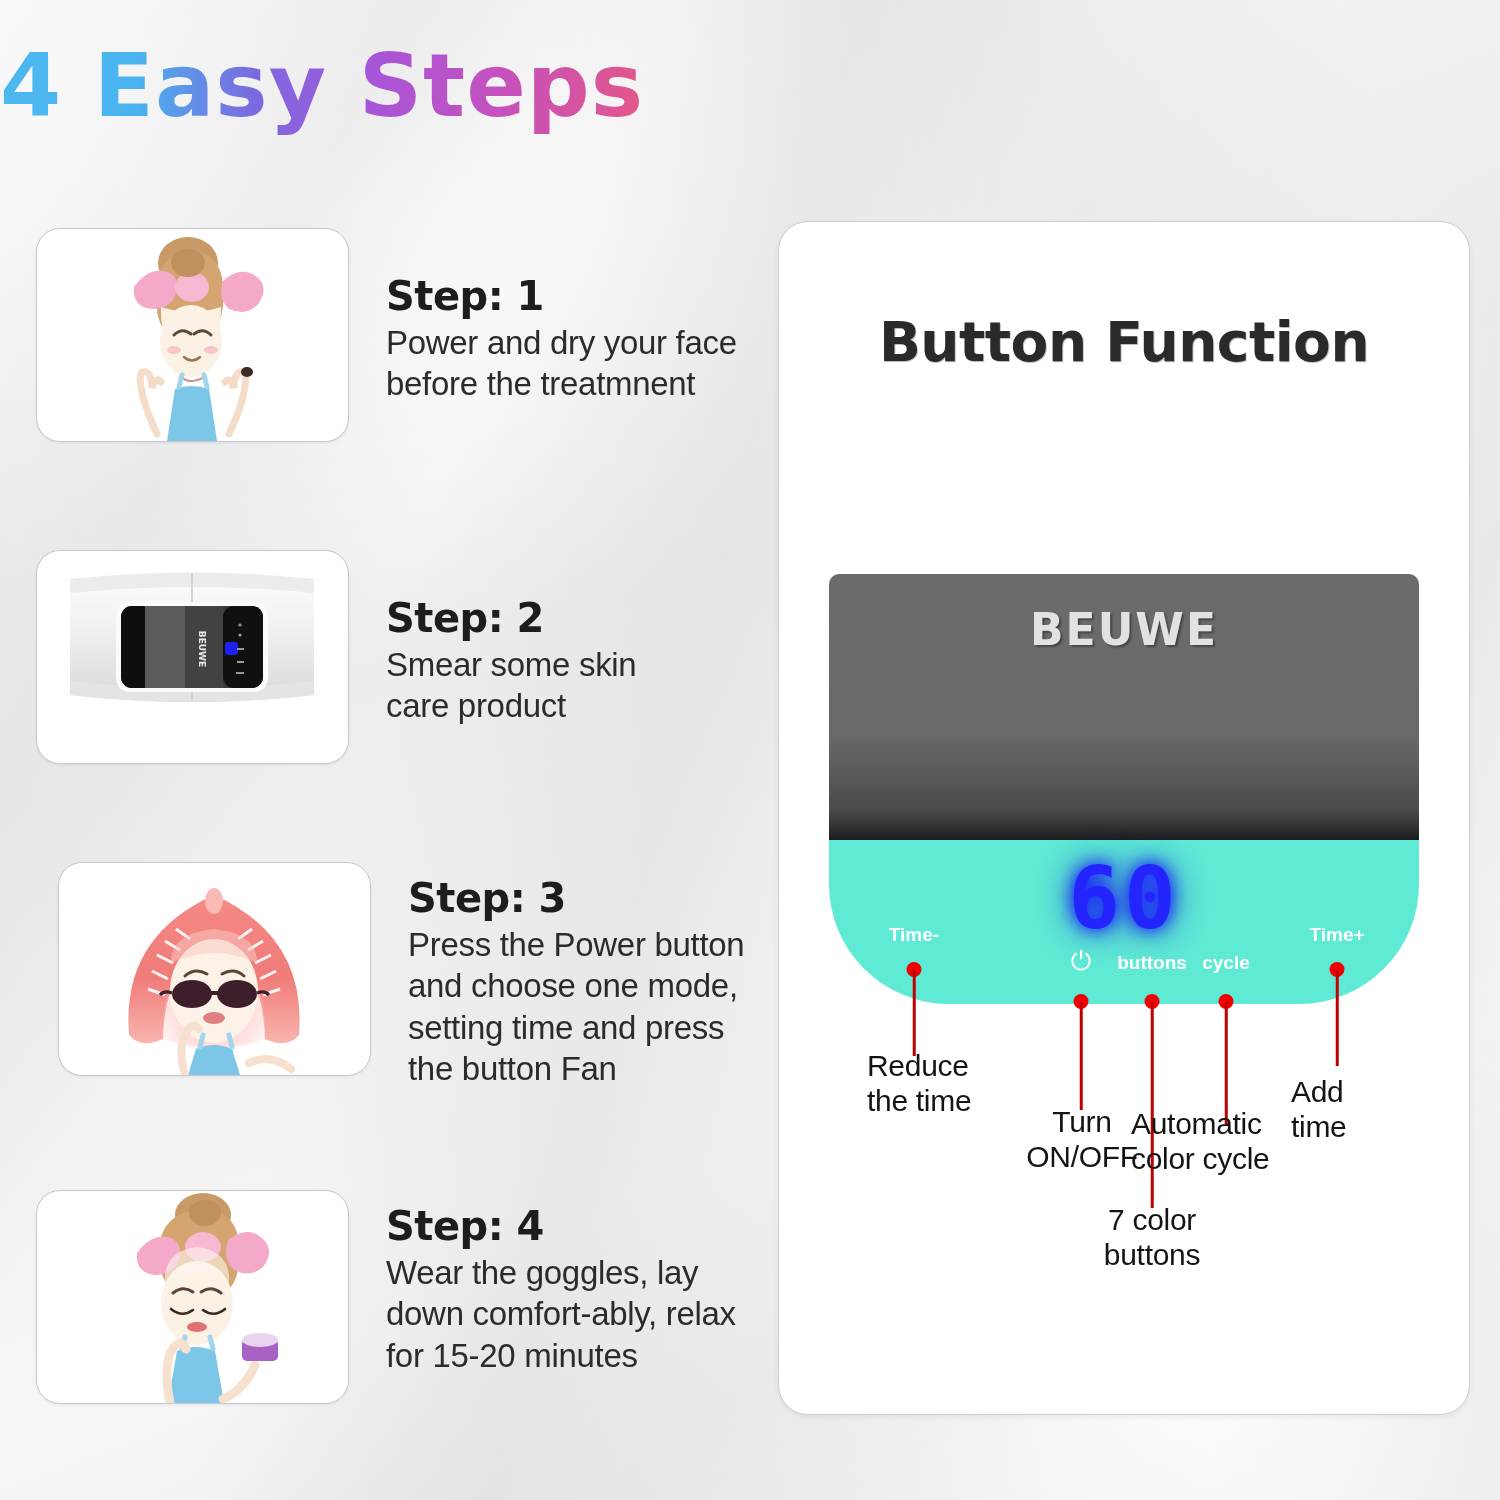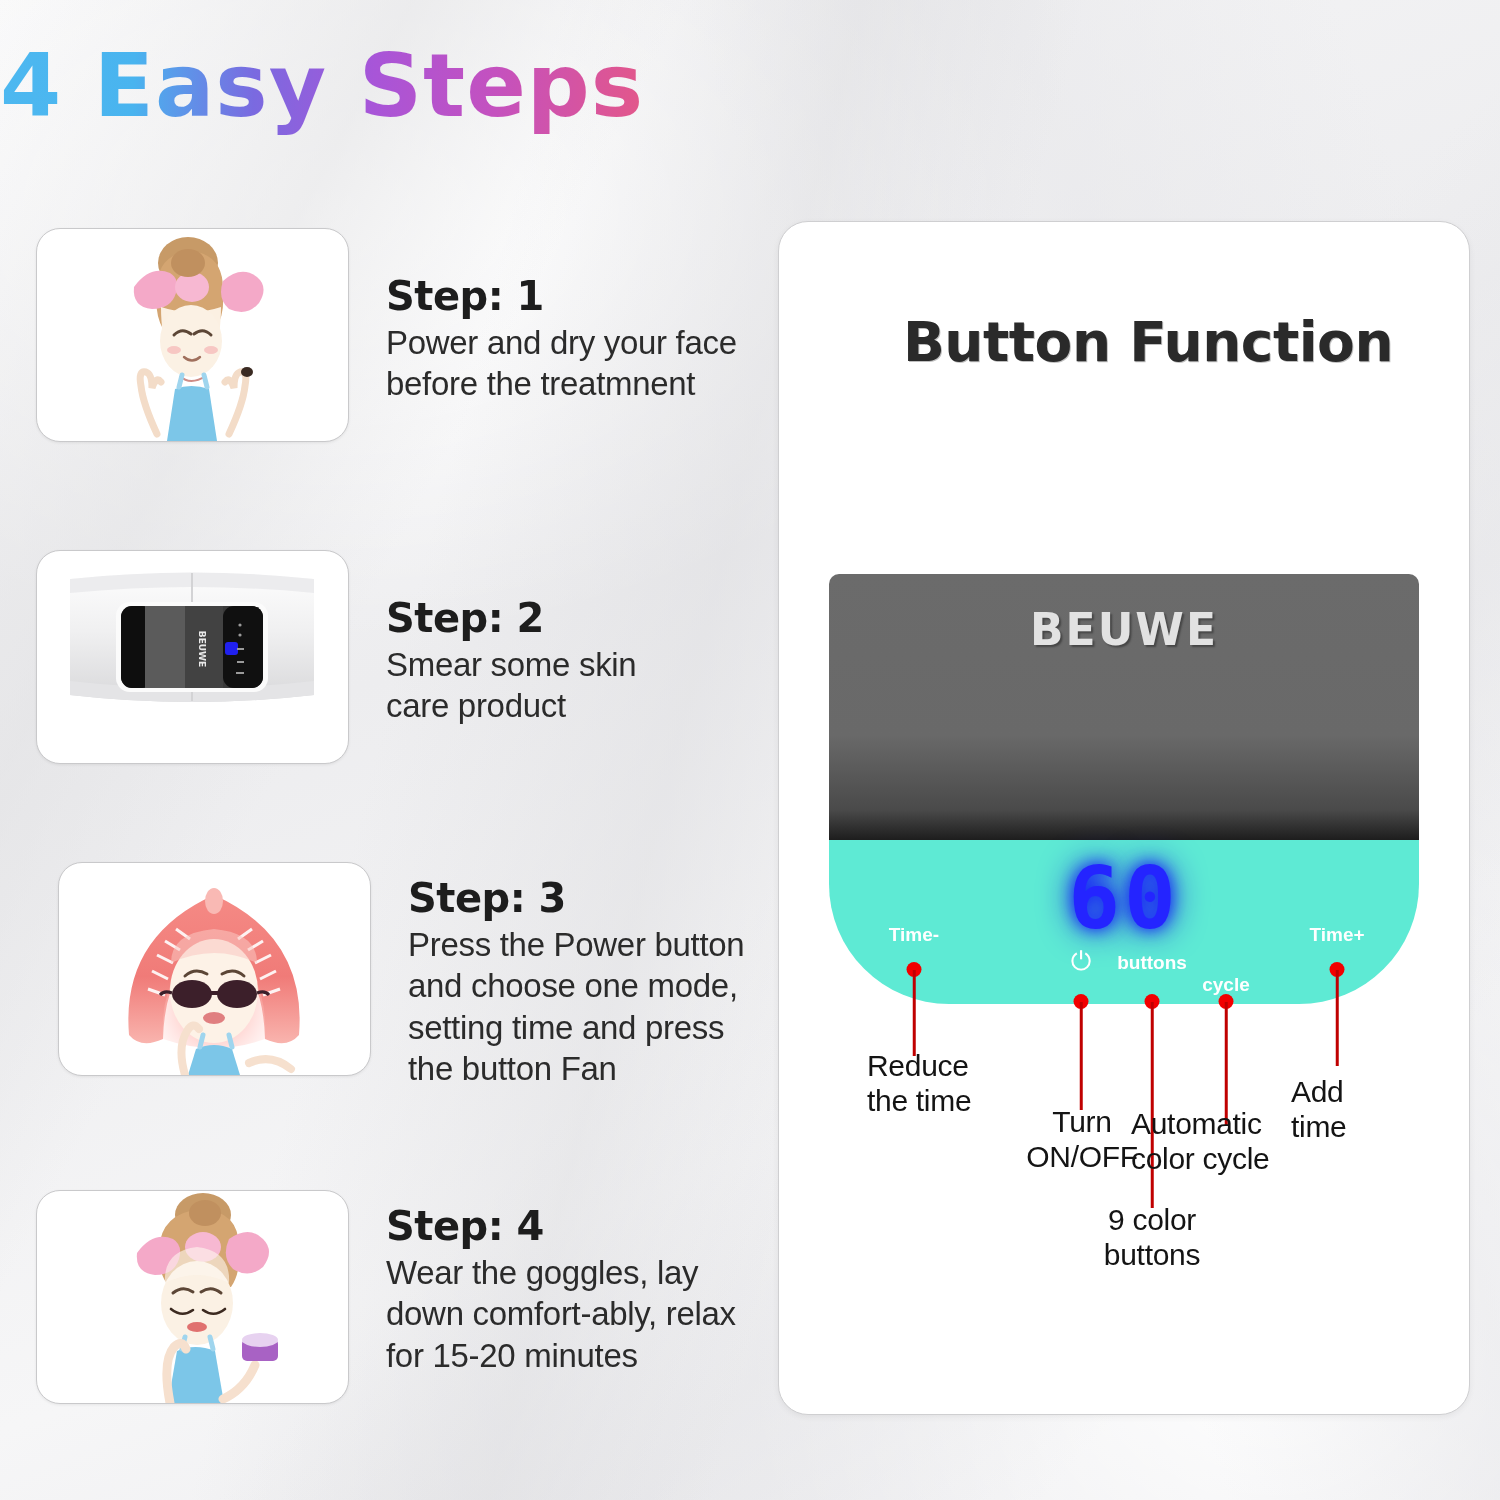--- a/index.html
+++ b/index.html
@@ -54,21 +54,20 @@
   #panel{
     position:absolute;left:778px;top:221px;width:690px;height:1192px;
     background:#fff;border:1.5px solid #cfcfd1;border-radius:30px;
     box-shadow:0 2px 6px rgba(0,0,0,.06);
   }
   #panel-title{
     position:absolute;left:0;top:88px;width:690px;text-align:center;
     font-size:55px;font-weight:bold;color:#2a2a2a;letter-spacing:-.5px;
     font-family:"DejaVu Sans", sans-serif;
     text-shadow:1px 1px 0 rgba(0,0,0,.25);
-    padding-left:24px;
   }
   
   #device{position:absolute;left:50px;top:352px;width:590px;height:430px;}
   #dev-top{
     position:absolute;left:0;top:0;width:590px;height:268px;
     background:linear-gradient(180deg,#6b6b6b 0%,#696969 60%,#4a4a4a 88%,#1a1a1a 100%);
     border-radius:10px 10px 0 0;
   }
   #dev-logo{
     position:absolute;left:0;top:30px;width:590px;text-align:center;
@@ -267,41 +266,41 @@
       <div id="dev-top">
         <div id="dev-logo">BEUWE</div>
       </div>
       <div id="dev-bot">
         <div id="display">60</div>
       </div>
 
       <div class="btnlab" style="left:85px;top:350px;">Time-</div>
       <div class="btnlab pw" style="left:252px;top:372px;">⏻</div>
       <div class="btnlab" style="left:323px;top:378px;">buttons</div>
-      <div class="btnlab" style="left:397px;top:400px;">cycle</div>
+      <div class="btnlab" style="left:397px;top:378px;">cycle</div>
       <div class="btnlab" style="left:508px;top:350px;">Time+</div>
     </div>
 
     <div class="dot" style="left:135px;top:740px;"></div>
     <div class="dot" style="left:302px;top:772px;"></div>
     <div class="dot" style="left:373px;top:772px;"></div>
     <div class="dot" style="left:447px;top:772px;"></div>
     <div class="dot" style="left:558px;top:740px;"></div>
 
     <div class="lead" style="left:135px;top:748px;height:86px;"></div>
     <div class="lead" style="left:302px;top:780px;height:108px;"></div>
     <div class="lead" style="left:373px;top:780px;height:206px;"></div>
     <div class="lead" style="left:447px;top:780px;height:124px;"></div>
     <div class="lead" style="left:558px;top:748px;height:96px;"></div>
 
     <div class="callout" style="left:88px;top:826px;text-align:left;">Reduce
 the time</div>
     <div class="callout" style="left:224px;top:882px;text-align:center;width:158px;">Turn
 ON/OFF</div>
-    <div class="callout" style="left:294px;top:980px;text-align:center;width:158px;">9 color
+    <div class="callout" style="left:294px;top:980px;text-align:center;width:158px;">7 color
 buttons</div>
     <div class="callout" style="left:352px;top:884px;text-align:left;width:220px;">Automatic
 color cycle</div>
     <div class="callout" style="left:512px;top:852px;text-align:left;width:110px;">Add
 time</div>
   </div>
 
 </div>
 
 </body></html>

